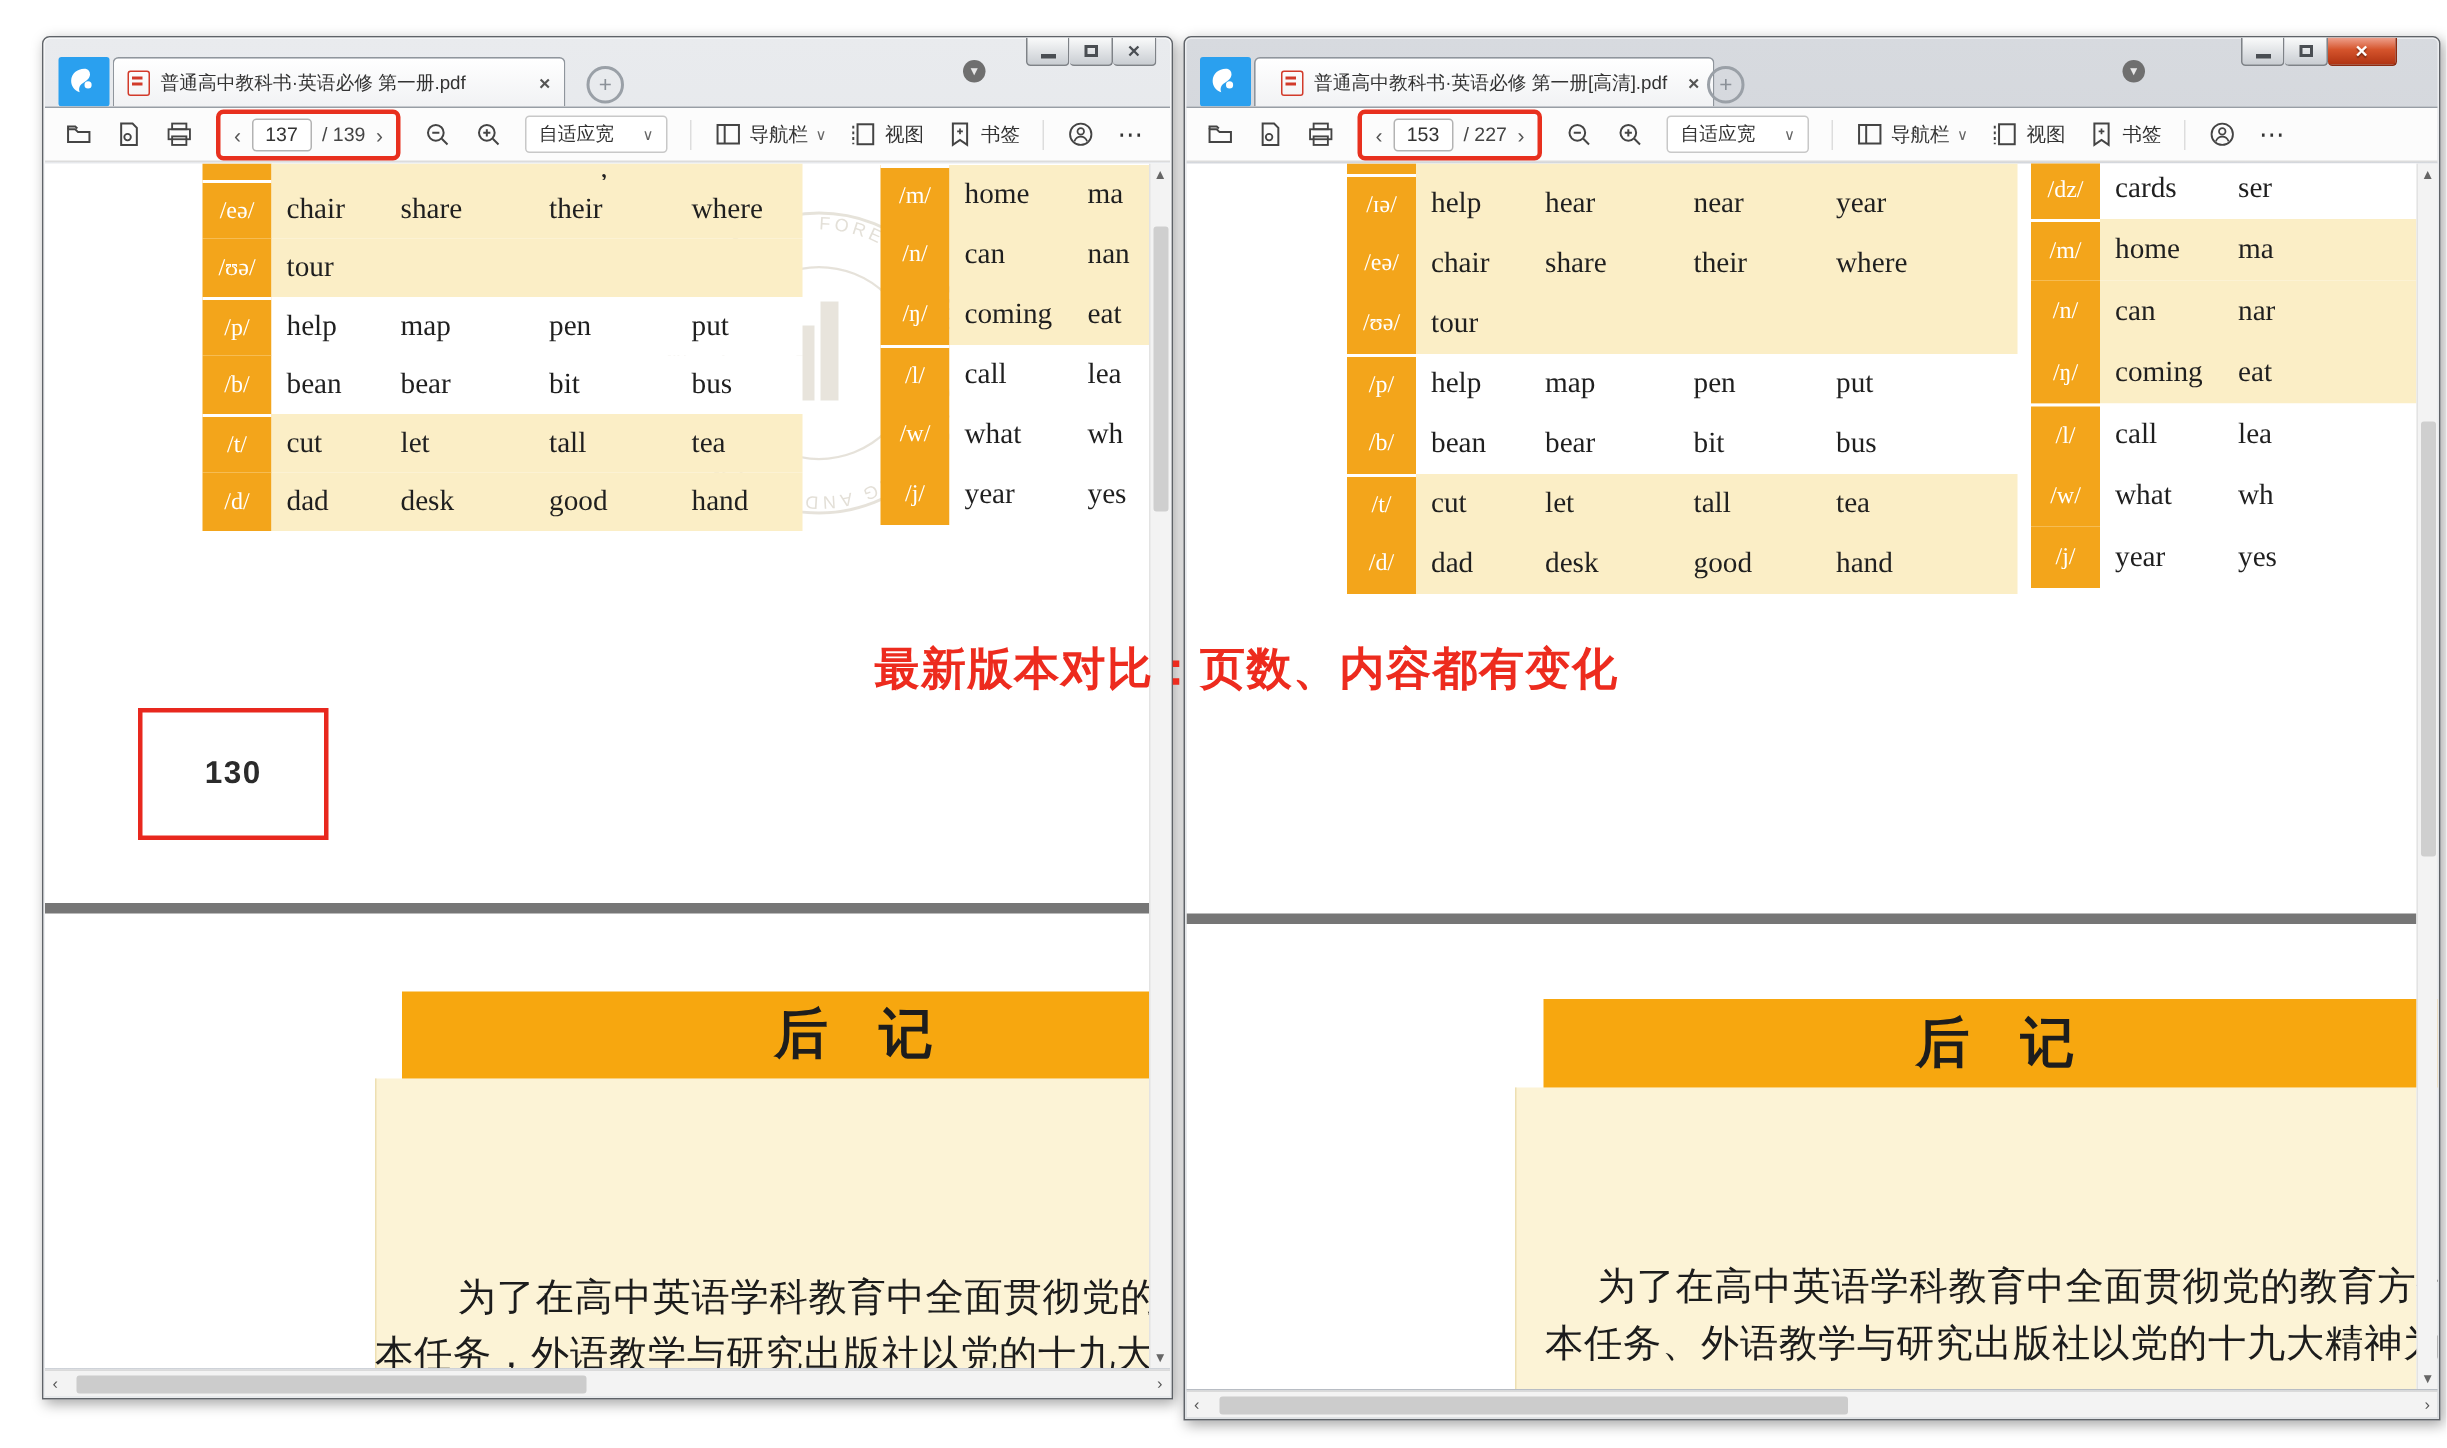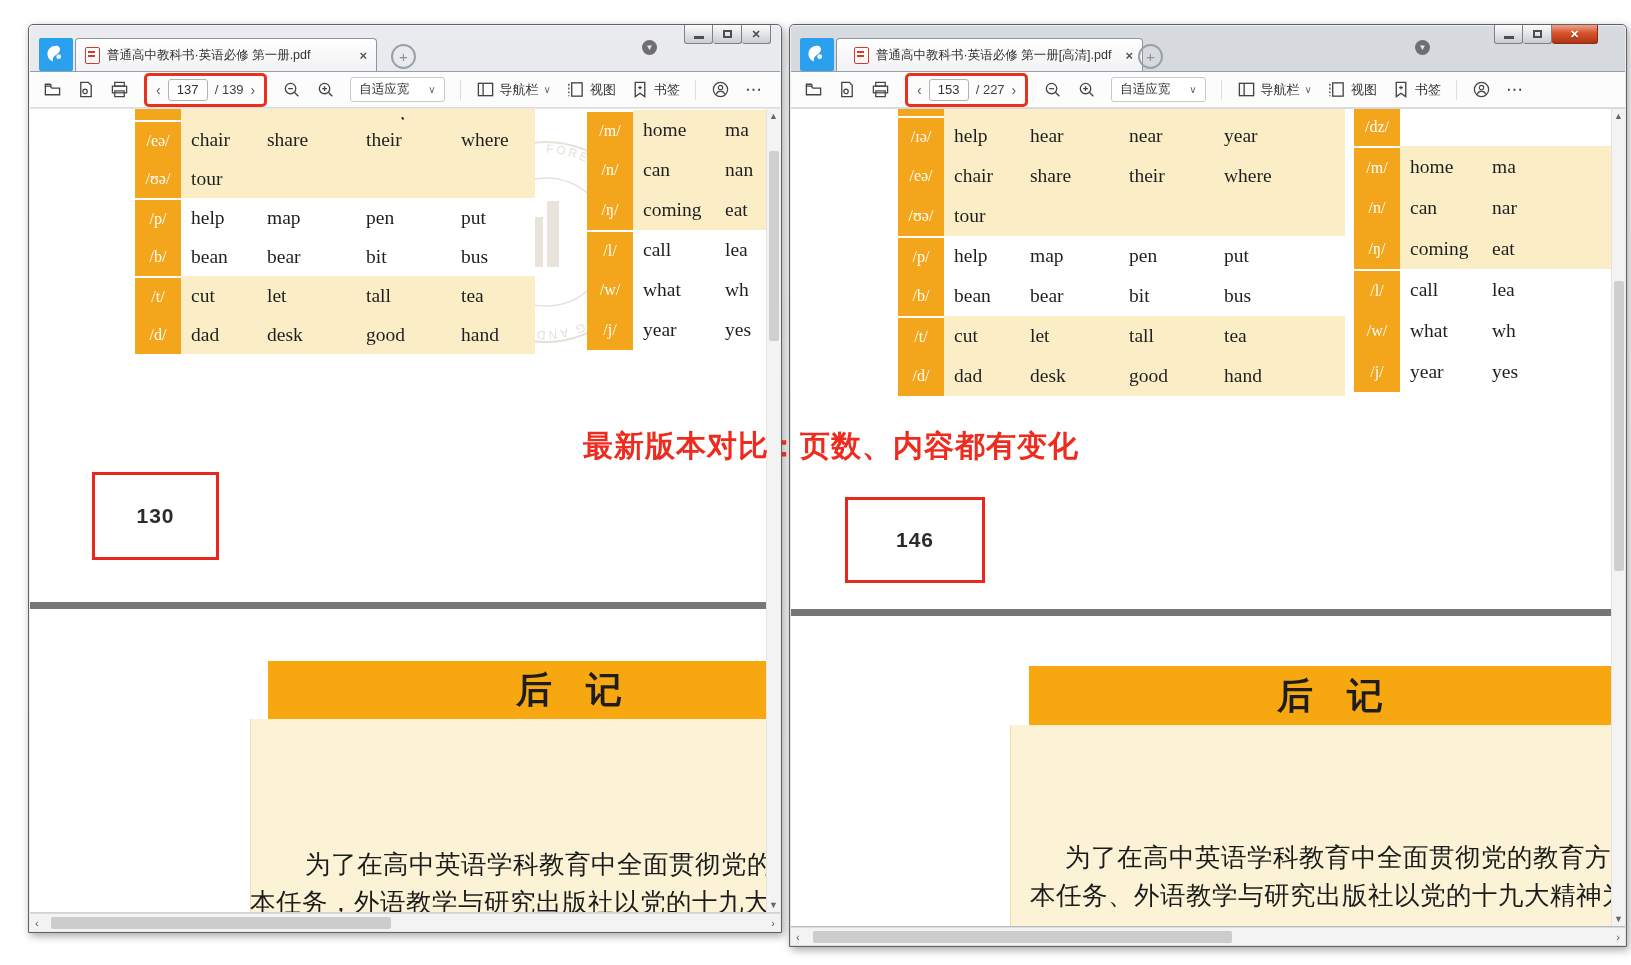--- a/index.html
+++ b/index.html
@@ -538,20 +538,24 @@
             <span class="pw">dad</span>
             <span class="pw">desk</span>
             <span class="pw">good</span>
             <span class="pw">hand</span>
           </span>
         </div>
       </div>
     <div class="ptable t2" style="left:563px;top:-4px;right:14px;--rh:41px;">
         <div class="prow white">
           <span class="plabel grp">/dz/</span>
+          <span class="pwords">
+            <span class="pw">cards</span>
+            <span class="pw">ser</span>
+          </span>
         </div>
         <div class="prow cream">
           <span class="plabel grp">/m/</span>
           <span class="pwords">
             <span class="pw">home</span>
             <span class="pw">ma</span>
           </span>
         </div>
         <div class="prow cream">
           <span class="plabel">/n/</span>
@@ -583,23 +587,20 @@
         </div>
         <div class="prow white">
           <span class="plabel">/j/</span>
           <span class="pwords">
             <span class="pw">year</span>
             <span class="pw">yes</span>
           </span>
         </div>
       </div>
 
-    <div class="redbox" style="left:54px;top:388px;width:140px;height:86px;">
-      <span class="pgnum">146</span>
-    </div>
 
     <div class="pagediv" style="top:500px;right:14px;"></div>
 
     <div class="creamsheet" style="left:219px;top:616px;right:14px;bottom:0;"></div>
     <div class="banner" style="left:238px;top:557px;right:0;height:59px;">
       <span class="btitle" style="left:307px;">后 记</span>
     </div>
     <div class="bodyline" style="left:274px;top:731px;">为了在高中英语学科教育中全面贯彻党的教育方针，落</div>
     <div class="bodyline" style="left:239px;top:769px;">本任务、外语教学与研究出版社以党的十九大精神为指引，组</div>
 

